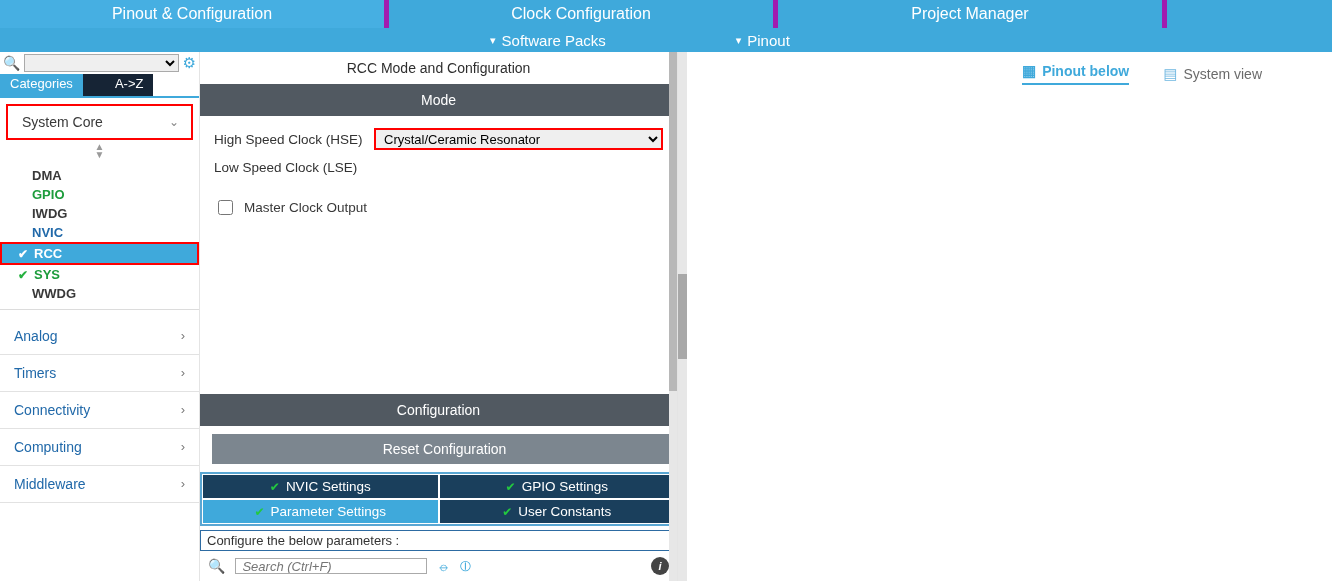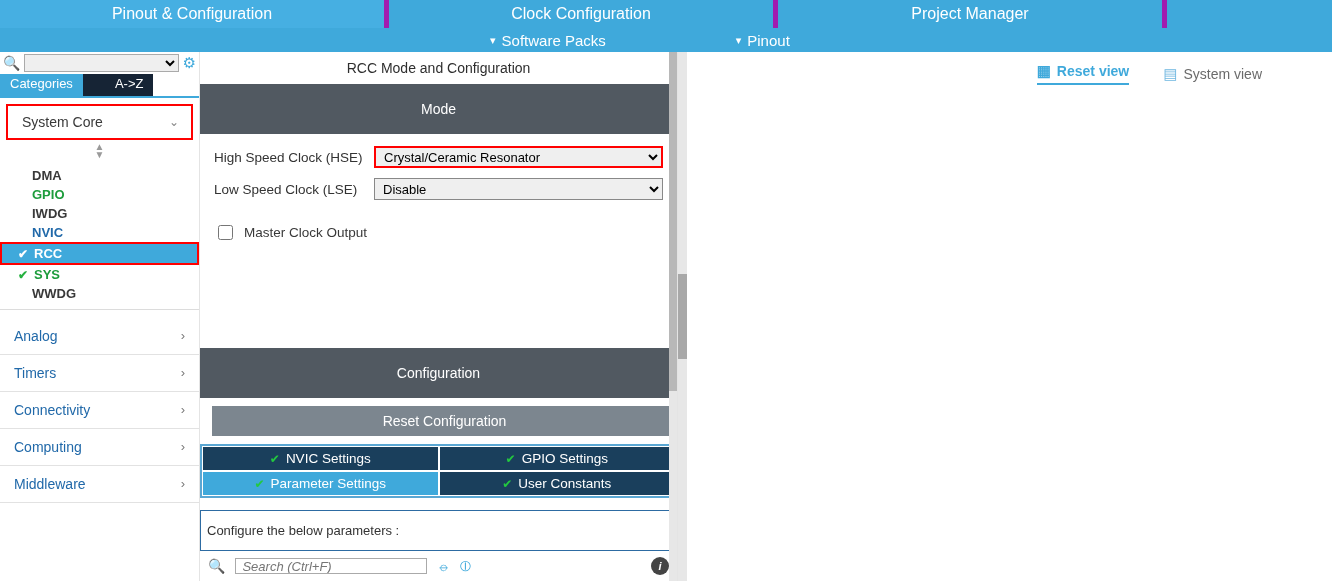--- a/index.html
+++ b/index.html
@@ -55,35 +55,35 @@
   .tree-item{display:flex;align-items:center;gap:6px;padding:2px 0 2px 32px;font-size:13px;color:var(--text-dk);cursor:pointer;font-weight:bold;}
   .tree-item.link{color:var(--link-blue);}
   .tree-item.green{color:var(--green-txt);}
   .tree-item .ck{color:var(--green-ck);font-size:12px;width:14px;margin-left:-18px;text-align:right;}
   .tree-item.selected{background:var(--blue);color:#fff;border:2px solid red;padding-left:30px;}
   .tree-item.selected .ck{color:#fff;}
   .cat-row{display:flex;align-items:flex-start;justify-content:space-between;padding:10px 14px;font-size:14px;color:var(--link-blue);border-bottom:1px solid #e2e2e2;cursor:pointer;}
   .cat-row .arr{color:#7a7a7a;font-size:13px;}
   
   .mid-title{padding:8px 0;text-align:center;font-size:14px;color:#2e2e2e;}
-  .dark-head{background:var(--dark-bar);color:#fff;text-align:center;font-size:14px;padding:17px 0;}
+  .dark-head{background:var(--dark-bar);color:#fff;text-align:center;font-size:14px;padding:8px 0;}
   .form-area{padding:12px 14px 0 14px;}
   .form-row{display:flex;align-items:center;margin-bottom:10px;font-size:13.5px;color:#333;}
   .form-row label{width:160px;}
   .form-row select{flex:1;height:22px;font-size:13px;border:1px solid #888;padding:0 4px;}
   .form-row.hl select{border:2px solid red;}
   .chk-row{display:flex;align-items:center;gap:8px;padding:4px 14px;font-size:13.5px;margin-top:8px;}
   .chk-row input{width:15px;height:15px;}
   .mid-gap{flex:1;}
   .reset-btn{background:#7c868f;color:#fff;border:none;font-size:14px;padding:7px 16px;margin:8px 0 8px 12px;cursor:pointer;}
   .cfg-grid{display:grid;grid-template-columns:1fr 1fr;border:2px solid #5aa7d3;}
   .cfg-cell{background:var(--navy-button);color:#fff;font-size:13.5px;text-align:center;padding:4px 0;border:1px solid #fff;cursor:pointer;display:flex;align-items:center;justify-content:center;gap:6px;}
   .cfg-cell .dot{color:#23c93f;font-size:12px;}
   .cfg-cell.active{background:var(--blue);}
-  .param-head{border:1px solid #2d6ba2;margin-top:12px;padding:12px 6px;font-size:13px;color:#333;}
+  .param-head{border:1px solid #2d6ba2;margin-top:4px;padding:2px 6px;font-size:13px;color:#333;}
   .param-search{display:flex;align-items:center;gap:10px;padding:6px 8px;}
   .param-search input{flex:0 0 160px;height:16px;font-size:13px;font-style:italic;border:1px solid #aaa;padding:0 6px;}
   .little-ico{color:var(--blue);font-size:15px;cursor:pointer;}
   .info-circle{margin-left:auto;width:18px;height:18px;border-radius:50%;background:#444;color:#fff;font-size:11px;font-weight:bold;font-style:italic;display:flex;align-items:center;justify-content:center;cursor:pointer;}
   .mid-scroll{position:absolute;top:0;right:0;width:8px;height:100%;background:#e7e7e7;}
   .mid-scroll .thumb{position:absolute;top:0;left:0;width:100%;height:64%;background:#b8b8b8;}
   
   .views{position:absolute;top:10px;right:70px;display:flex;gap:34px;font-size:14px;}
   .view-btn{display:flex;align-items:center;gap:6px;cursor:pointer;color:#6b6b6b;}
   .view-btn.active{color:var(--blue);border-bottom:2px solid var(--blue);padding-bottom:3px;font-weight:600;}
@@ -175,21 +175,20 @@
   <div class="panel-mid">
     <div class="mid-title">RCC Mode and Configuration</div>
     <div class="dark-head">Mode</div>
     <div class="form-area">
       <div class="form-row hl">
         <label>High Speed Clock (HSE)</label>
         <select><option>Crystal/Ceramic Resonator</option></select>
       </div>
       <div class="form-row">
         <label>Low Speed Clock (LSE)</label>
-        <select><option>Disable</option></select>
       </div>
     </div>
     <div class="chk-row">
       <input type="checkbox" style="">
       <span>Master Clock Output</span>
     </div>
 
     <div class="mid-gap"></div>
 
     <div class="dark-head">Configuration</div>
@@ -227,21 +226,21 @@
       </div>
   </div>
 
   <div class="panel-right">
     <div class="right-scroll">
         <div class="thumb"></div>
       </div>
     <div class="views">
       <div class="view-btn active">
         <span class="vicon">▦</span>
-        <span>Reset view</span>
+        <span>Pinout below</span>
       </div>
       <div class="view-btn">
         <span class="vicon" style="color:#6fb7e0">▤</span>
         <span>System view</span>
       </div>
     </div>
 
     <div class="chip-wrap" id="chip-wrap">
 
       <div id="pins-left"></div>

